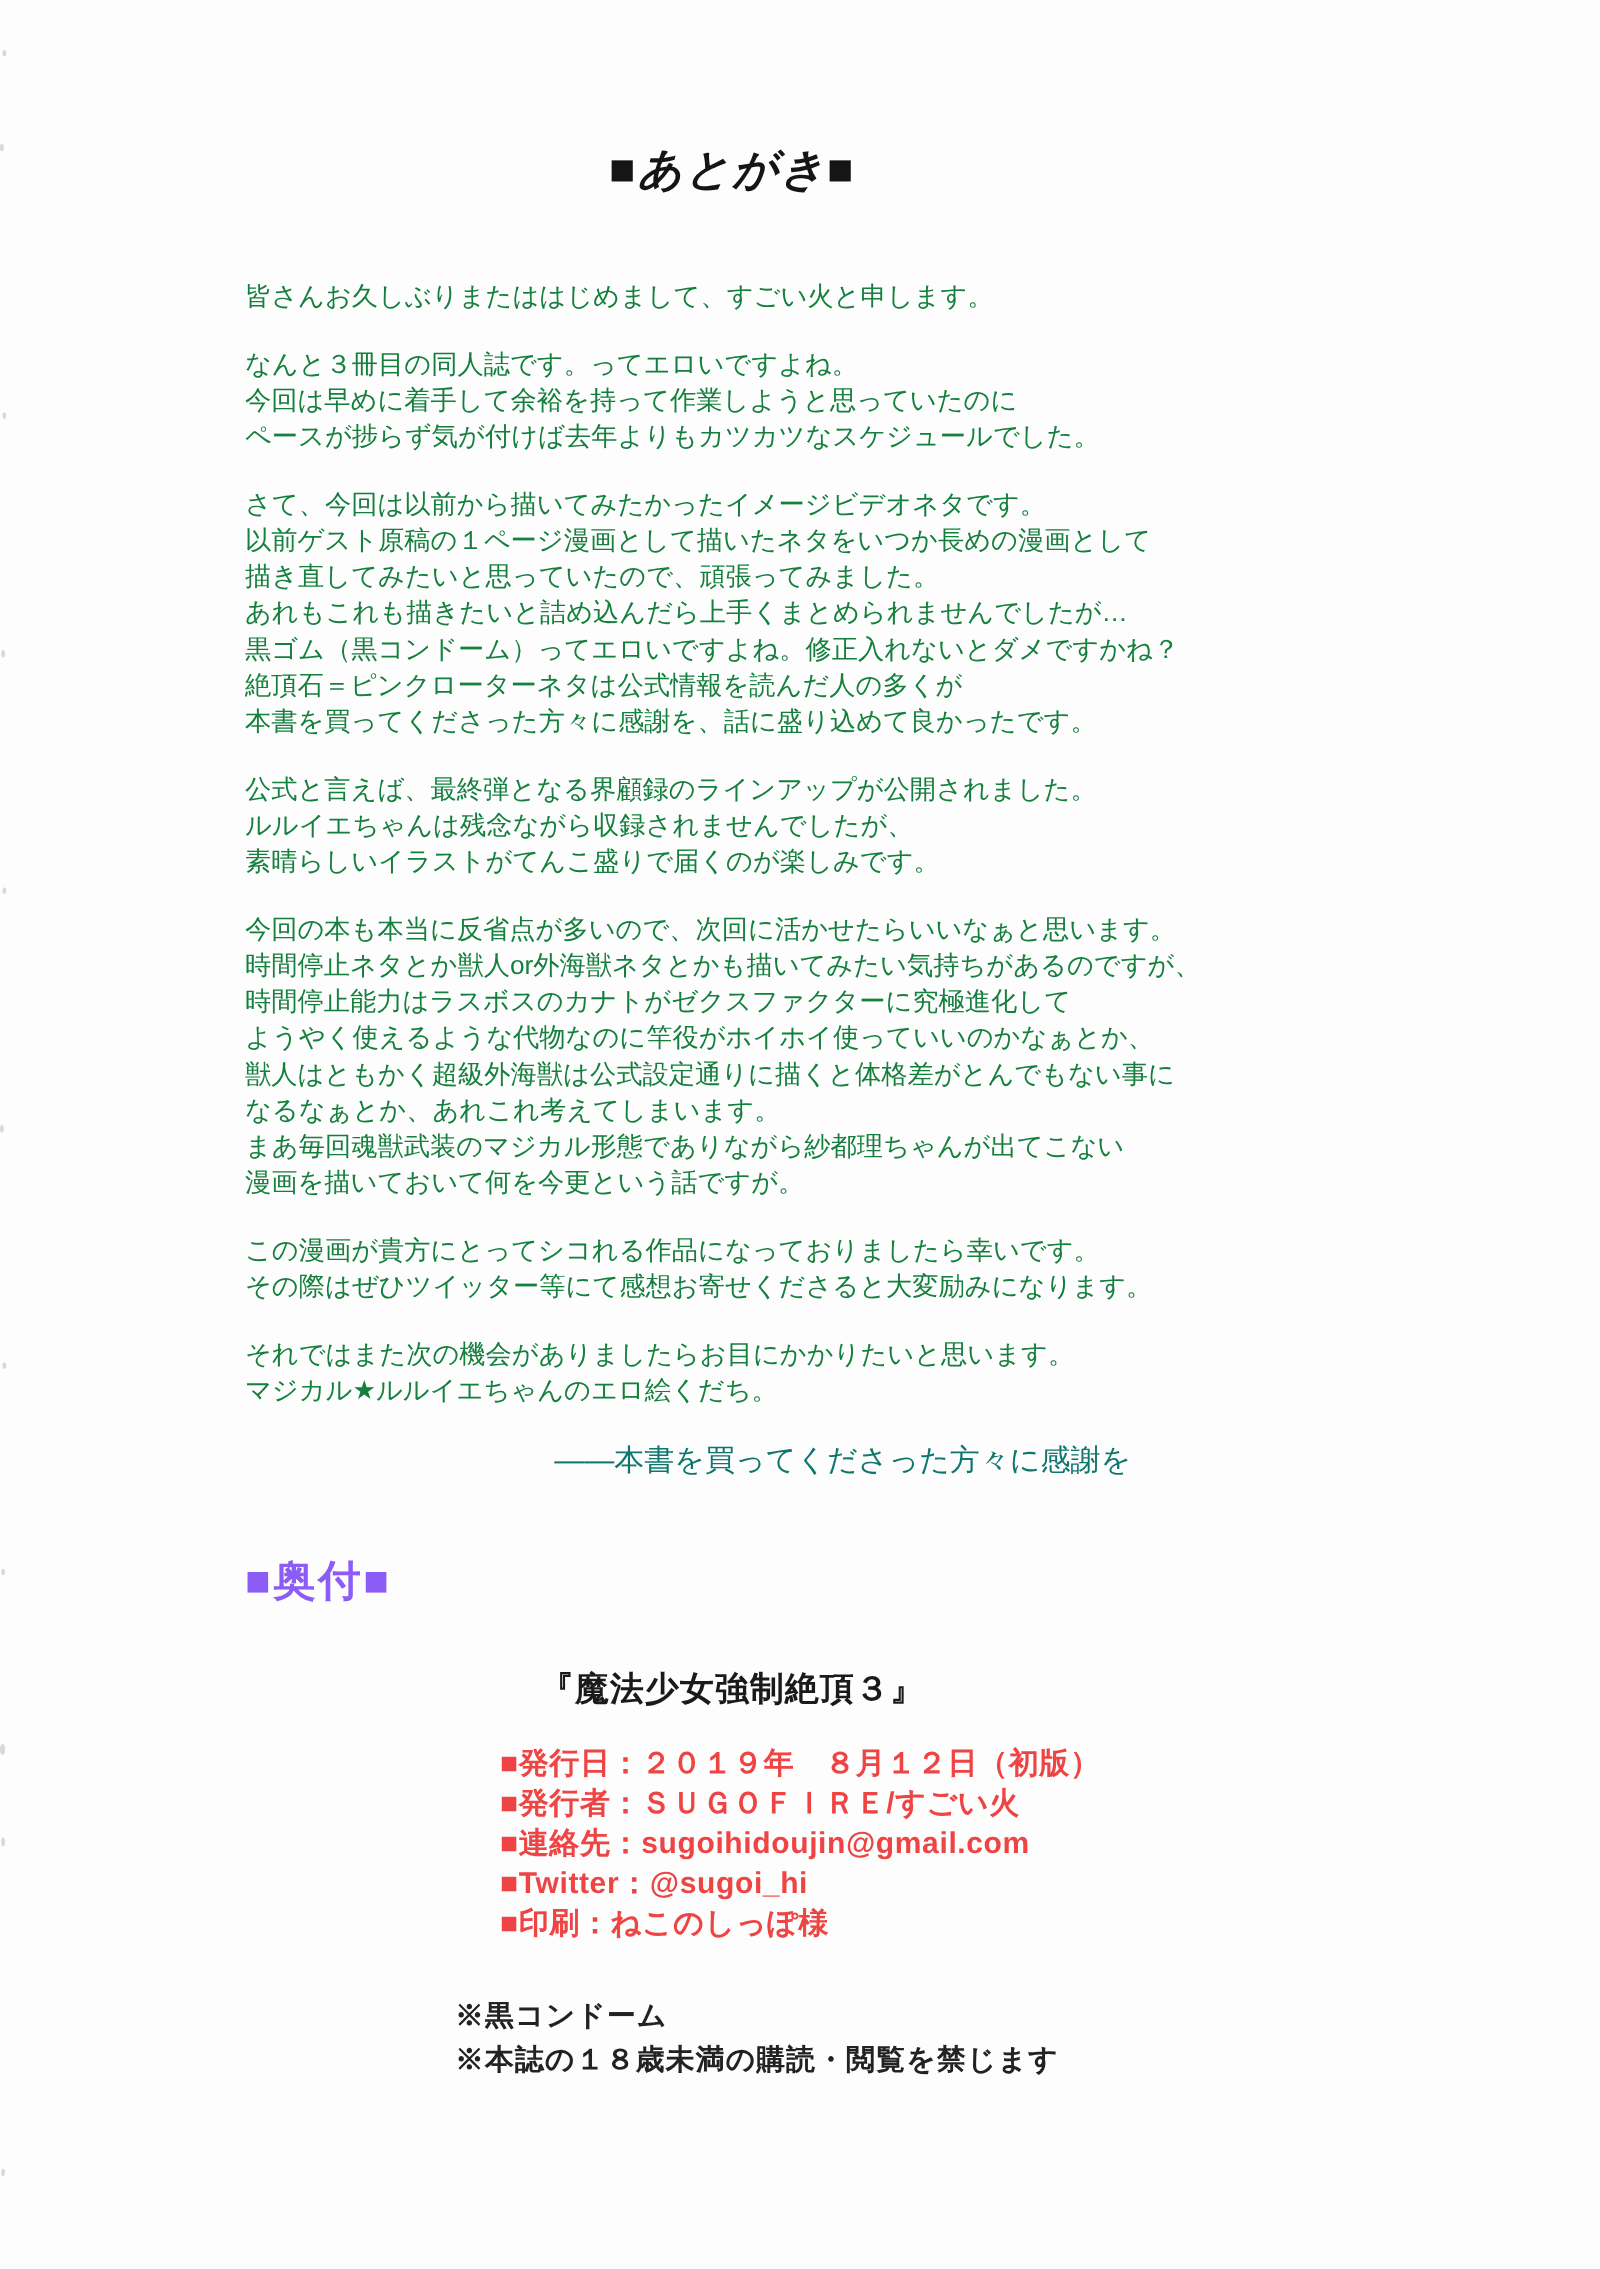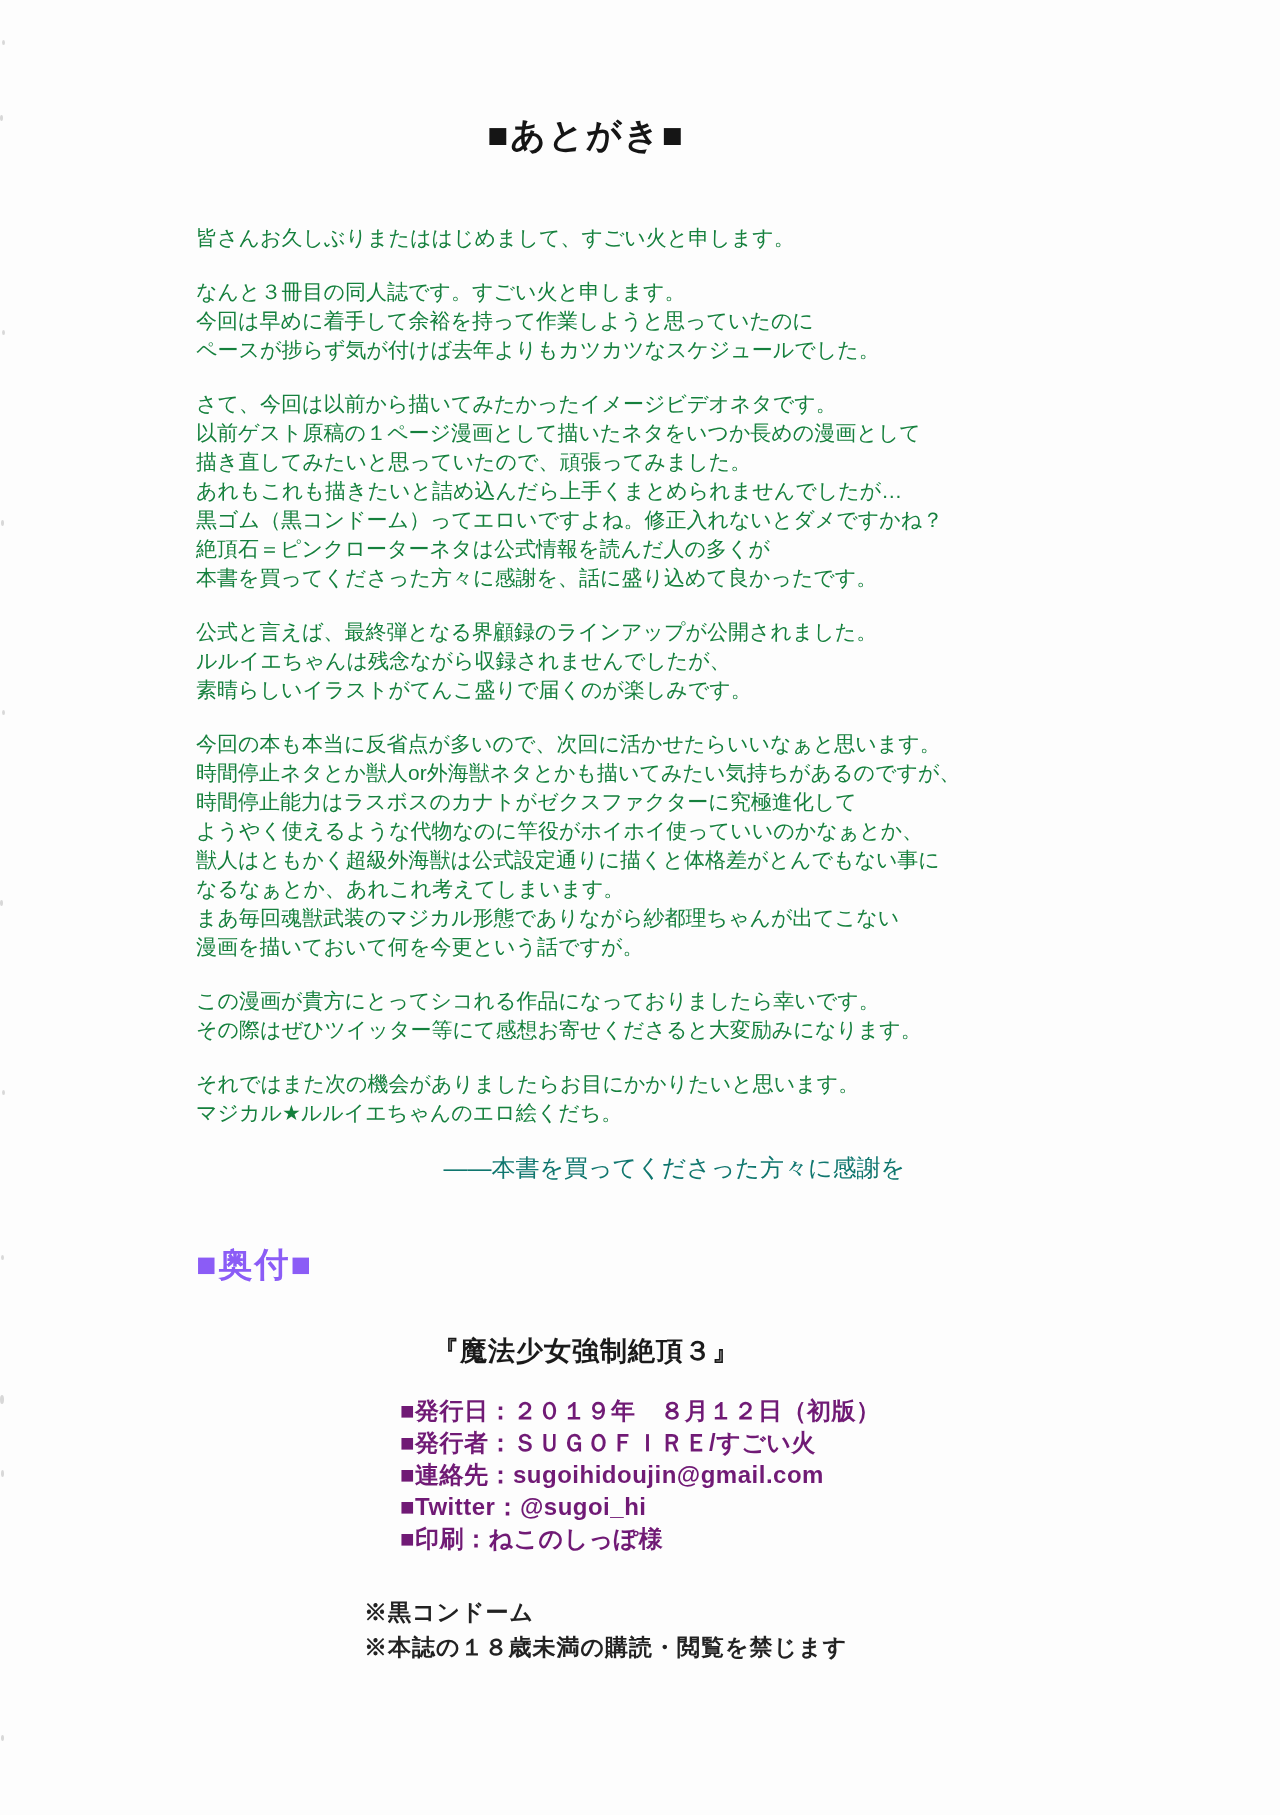--- a/index.html
+++ b/index.html
@@ -32,20 +32,21 @@
   }
 
   .afterword-title {
     margin: 0 0 64px 196px;
     width: 780px;
     text-align: center;
     font-size: 35px;
     font-weight: bold;
     color: #151515;
     letter-spacing: 2px;
+    font-style: italic;
   }
 
   .afterword-body {
     margin-left: 196px;
     width: 760px;
     font-size: 21px;
     line-height: 29px;
     color: #15803d;
   }
   .afterword-body .para { margin: 0 0 25px 0; }
@@ -77,21 +78,21 @@
     font-size: 27px;
     font-weight: bold;
     color: #1a1a1a;
     letter-spacing: 1px;
   }
 
   .colophon-entries {
     margin: 26px 0 0 400px;
     font-size: 24px;
     font-weight: bold;
-    color: #701a75;
+    color: #ef4444;
   }
   .colophon-entries .entry {
     line-height: 32px;
     white-space: nowrap;
     letter-spacing: .5px;
   }
 
   .colophon-notes {
     margin: 40px 0 0 364px;
     font-family: "Liberation Serif", "DejaVu Serif", serif;
@@ -122,21 +123,21 @@
   <span class="speckle" style="left:1px; top:1470px;width:3px; height:7px;"></span>
   <span class="speckle" style="left:1px; top:1735px;width:3px; height:6px;"></span>
 
   <h1 class="afterword-title">■あとがき■</h1>
 
   <div class="afterword-body" id="afterword-body">
       <div class="para">
         <div class="line">皆さんお久しぶりまたははじめまして、すごい火と申します。</div>
       </div>
       <div class="para">
-        <div class="line">なんと３冊目の同人誌です。すごい火と申します。</div>
+        <div class="line">なんと３冊目の同人誌です。ってエロいですよね。</div>
         <div class="line">今回は早めに着手して余裕を持って作業しようと思っていたのに</div>
         <div class="line">ペースが捗らず気が付けば去年よりもカツカツなスケジュールでした。</div>
       </div>
       <div class="para">
         <div class="line">さて、今回は以前から描いてみたかったイメージビデオネタです。</div>
         <div class="line">以前ゲスト原稿の１ページ漫画として描いたネタをいつか長めの漫画として</div>
         <div class="line">描き直してみたいと思っていたので、頑張ってみました。</div>
         <div class="line">あれもこれも描きたいと詰め込んだら上手くまとめられませんでしたが…</div>
         <div class="line">黒ゴム（黒コンドーム）ってエロいですよね。修正入れないとダメですかね？</div>
         <div class="line">絶頂石＝ピンクローターネタは公式情報を読んだ人の多くが</div>

